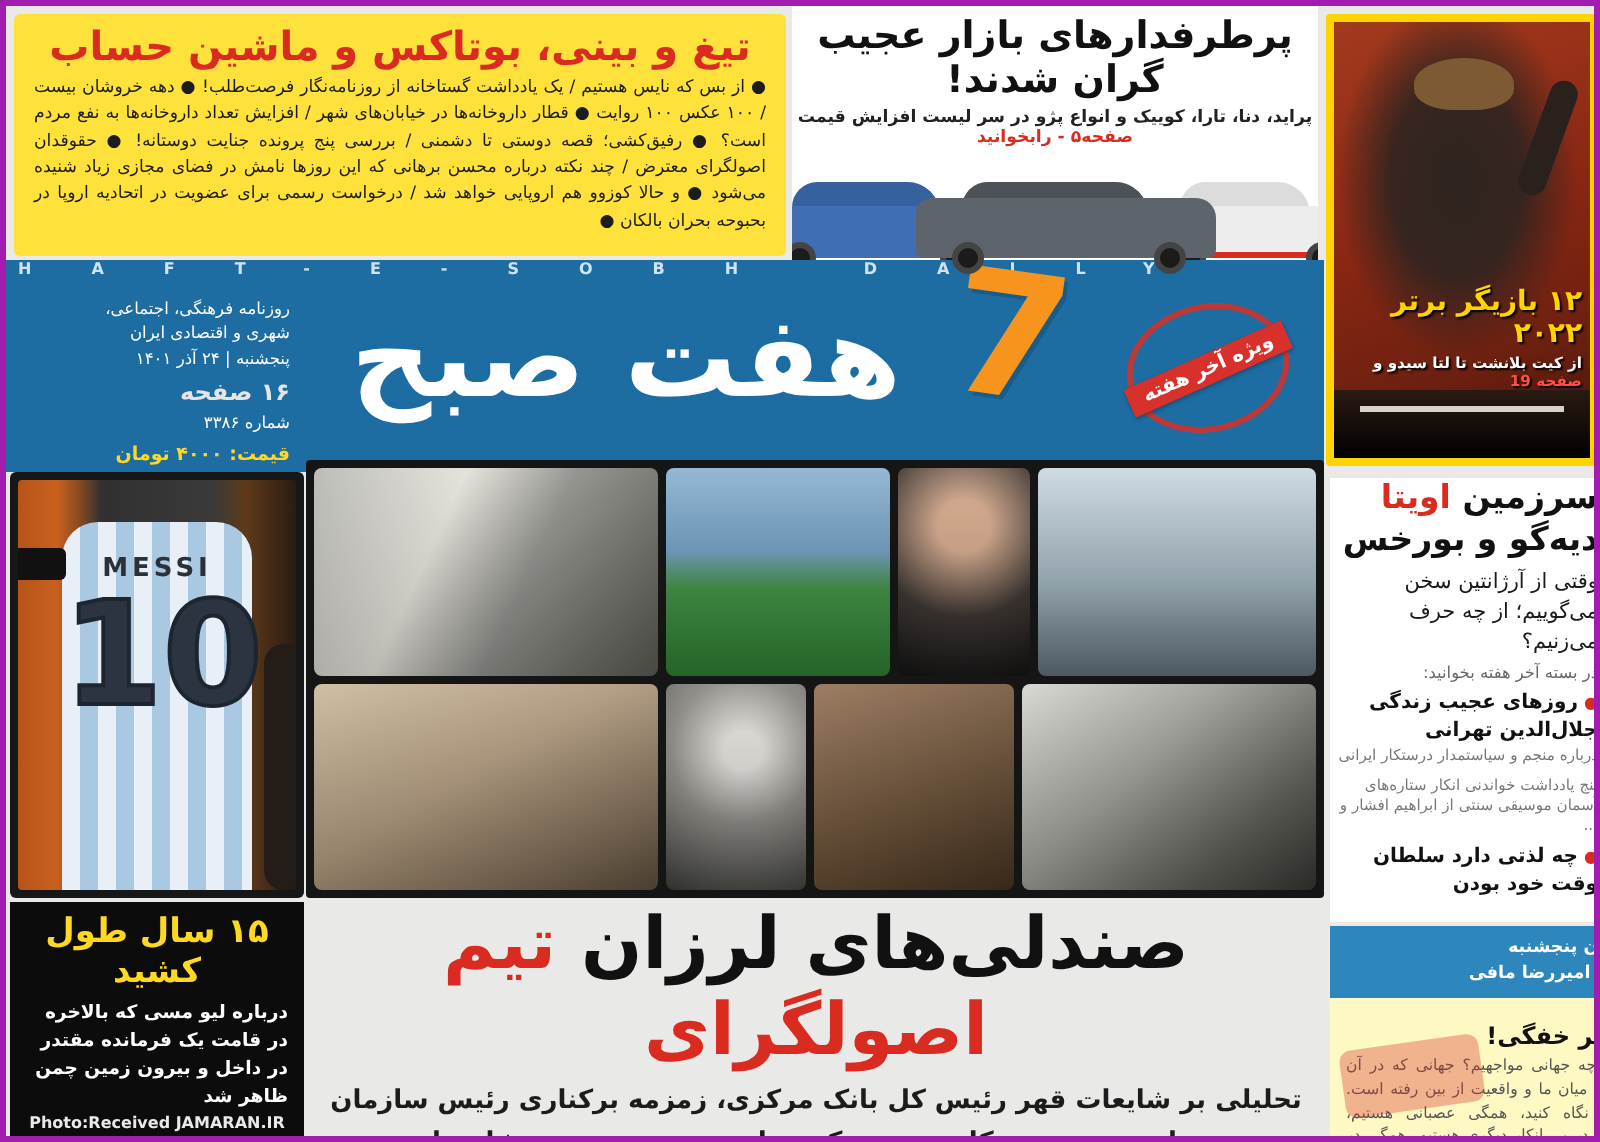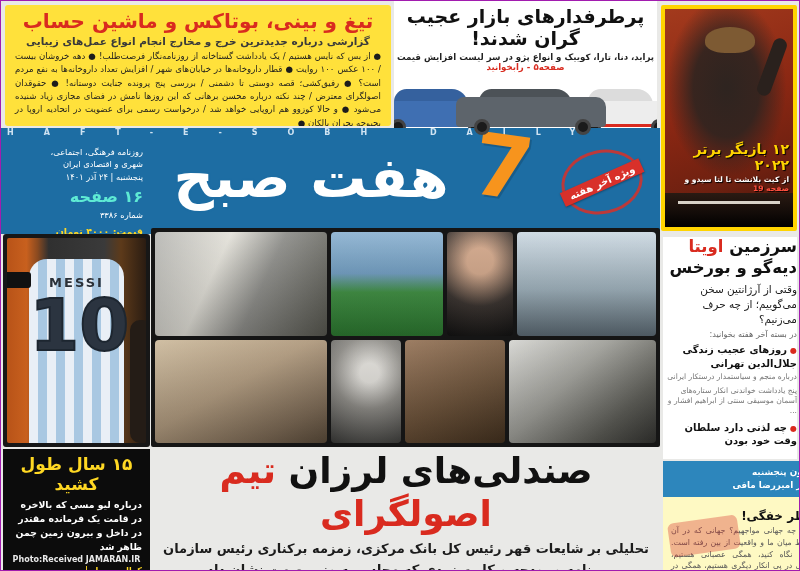--- a/index.html
+++ b/index.html
@@ -1,18 +1,18 @@
 <!DOCTYPE html>
 <html lang="fa"><head>
 <meta charset="utf-8">
 <style>
   * { margin:0; padding:0; box-sizing:border-box; }
   html,body { background:#fff; }
   body { font-family:"DejaVu Sans","Liberation Sans",sans-serif; }
-  .page { position:relative; width:800px; height:571px; background:#e9e9e7; overflow:hidden; border:1px solid #a21caf; }
+  .page { position:relative; width:800px; height:571px; background:#e9e9e7; overflow:hidden; border:3px solid #a21caf; }
 
   
   .yellow-box { position:absolute; left:4px; top:4px; width:386px; height:121px;
     background:#ffe13b; border-radius:3px; padding:5px 10px 4px; direction:rtl; overflow:hidden; }
   .yb-head { color:#d92b1f; font-weight:bold; font-size:20px; text-align:center; line-height:1.15; }
   .yb-sub { color:#3a3a3a; font-weight:bold; font-size:10.5px; text-align:center; margin-top:2px; }
   .yb-body { color:#1c1c1c; font-size:8.6px; line-height:1.55; text-align:justify; margin-top:3px; }
 
   
   .cars-box { position:absolute; left:393px; top:0; width:263px; height:140px; background:#fff; overflow:hidden; }
@@ -49,21 +49,21 @@
   .actors-title { color:#ffd400; font-weight:bold; font-size:14px; text-shadow:1px 1px 1px #000; }
   .actors-sub { color:#fff; font-size:7.6px; font-weight:bold; margin-top:2px; text-shadow:1px 1px 1px #000; }
   .actors-sub .pageref { color:#ff5040; }
 
   
   .masthead { position:absolute; left:0; top:127px; width:659px; height:106px; background:#1d6da3; overflow:hidden; }
   .latin-strip { position:absolute; left:6px; top:0; width:100%; height:12px; color:#cfe3f2;
     font-size:8px; font-weight:bold; letter-spacing:30px; white-space:nowrap; overflow:hidden; }
   .mast-info { position:absolute; left:14px; top:18px; width:128px; direction:rtl; color:#fff;
     font-size:8.3px; line-height:1.5; text-align:right; }
-  .mi-pages { color:#5eead4; font-weight:bold; font-size:16px; margin-top:2px; }
+  .mi-pages { color:#e5e5e5; font-weight:bold; font-size:12px; margin-top:2px; }
   .mi-issue { font-size:8.3px; }
   .mi-price { color:#ffd823; font-weight:bold; font-size:9.5px; margin-top:3px; }
   .logo-text { position:absolute; left:150px; top:14px; width:320px; text-align:center; direction:rtl;
     color:#fff; font-size:56px; font-weight:bold; letter-spacing:-2px; line-height:1.3;
     text-shadow:0 0 2px #1d6da3; font-family:"DejaVu Sans",sans-serif; }
   .logo-seven { position:absolute; left:472px; top:-4px; color:#f7941d; font-size:86px; font-weight:bold;
     transform:rotate(8deg); line-height:1; text-shadow:2px 2px 0 rgba(0,0,0,.15); }
   .badge { position:absolute; left:560px; top:22px; width:82px; height:64px;
     border:3px solid rgba(216,48,40,.85); border-radius:50%; transform:rotate(-12deg);
     display:flex; align-items:center; justify-content:center; }
@@ -136,21 +136,20 @@
   .red-watermark { position:absolute; left:6px; top:58px; width:70px; height:34px; background:#d8302a;
     opacity:.35; border-radius:6px; transform:rotate(-8deg); }
 </style>
 </head>
 <body>
 
 <div class="page">
 
   <div class="yellow-box">
     <div class="yb-head">تیغ و بینی، بوتاکس و ماشین حساب</div>
-    <div class="yb-sub">گزارشی درباره جدیدترین خرج و مخارج انجام انواع عمل‌های زیبایی</div>
     <div class="yb-body">● از بس که نایس هستیم / یک یادداشت گستاخانه از روزنامه‌نگار فرصت‌طلب! ● دهه خروشان بیست / ۱۰۰ عکس ۱۰۰ روایت ● قطار داروخانه‌ها در خیابان‌های شهر / افزایش تعداد داروخانه‌ها به نفع مردم است؟ ● رفیق‌کشی؛ قصه دوستی تا دشمنی / بررسی پنج پرونده جنایت دوستانه! ● حقوقدان اصولگرای معترض / چند نکته درباره محسن برهانی که این روزها نامش در فضای مجازی زیاد شنیده می‌شود ● و حالا کوزوو هم اروپایی خواهد شد / درخواست رسمی برای عضویت در اتحادیه اروپا در بحبوحه بحران بالکان ●</div>
 
   </div>
 
   <div class="cars-box">
     <div class="cb-head">پرطرفدارهای بازار عجیب گران شدند!</div>
     <div class="cb-sub">
       <span>پراید، دنا، تارا، کوییک و انواع پژو در سر لیست افزایش قیمت</span>
       <span class="pageref">صفحه۵ - رابخوانید</span>
     </div>

